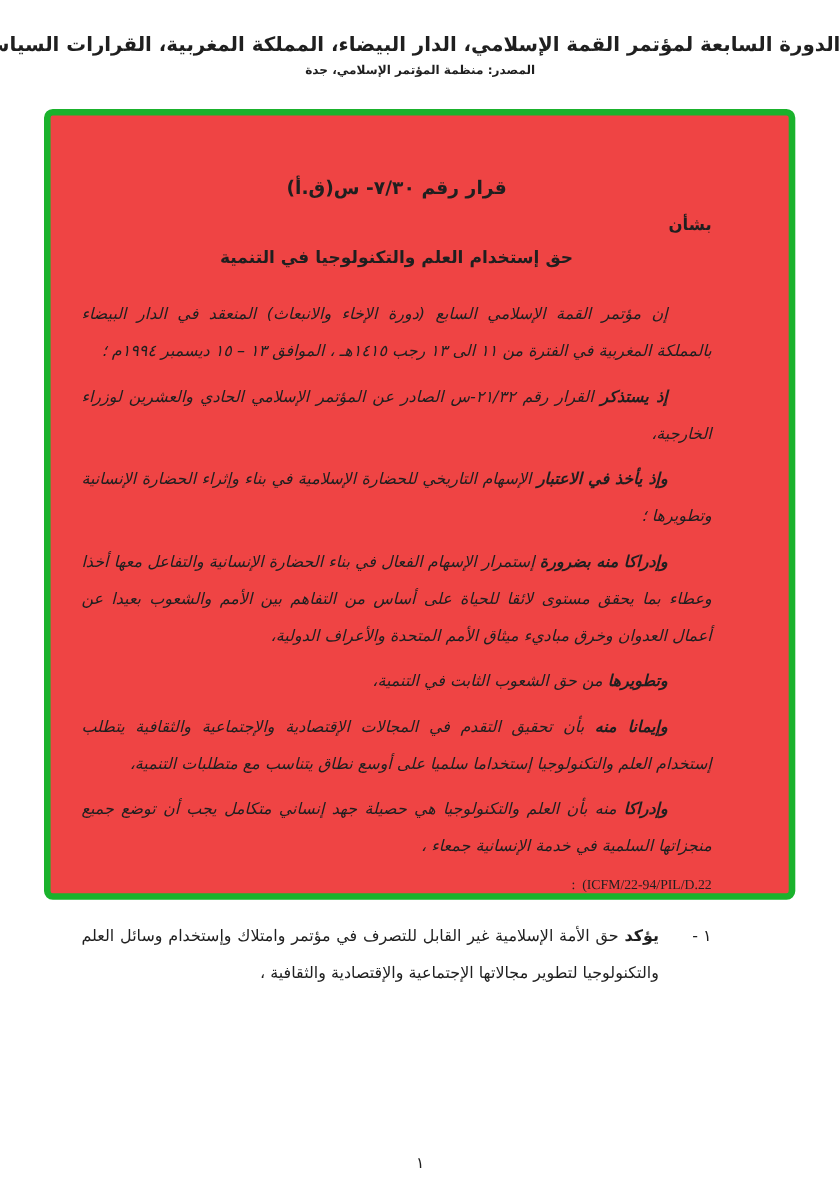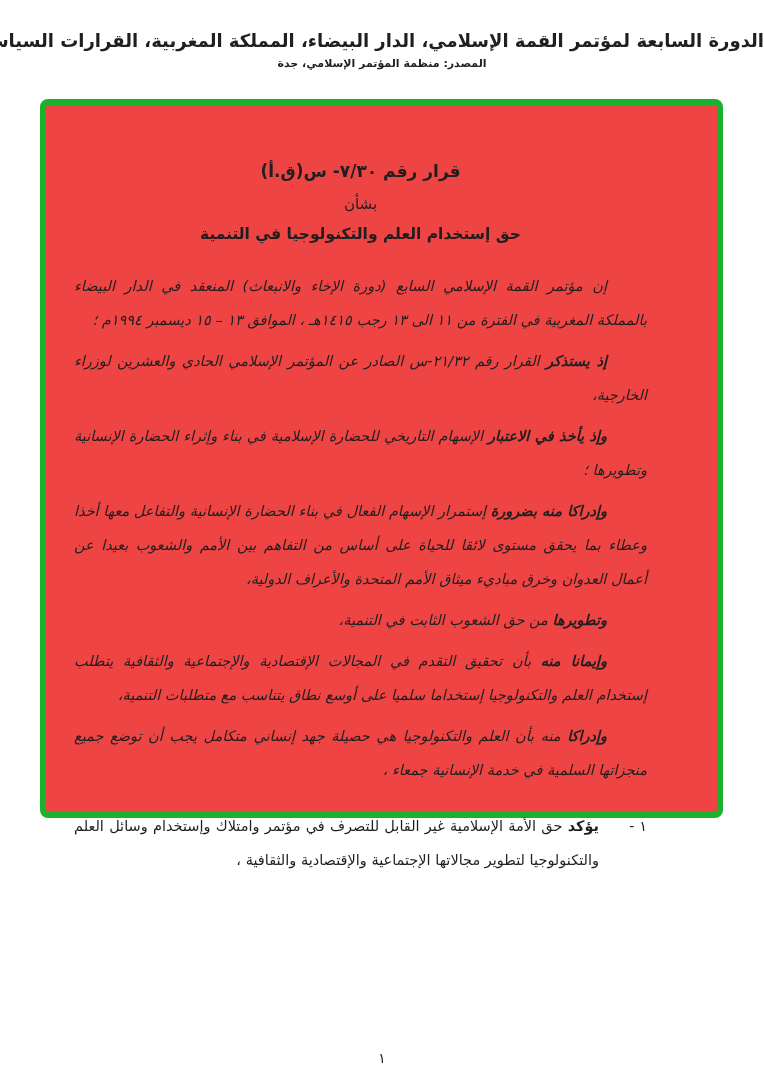--- a/index.html
+++ b/index.html
@@ -26,21 +26,21 @@
     border:6px solid #1ab22c;border-radius:8px;box-sizing:border-box;
     background:#ef4444;
   }
   .doc-content{
     position:absolute;top:6px;bottom:6px;left:6px;right:6px;
     padding:50px 64px 0 22px;direction:rtl;box-sizing:border-box;
   }
   
   .title-block{text-align:center;margin-bottom:26px;}
   .title-line1{font-size:17px;font-weight:bold;margin-bottom:14px;}
-  .title-line2{font-size:15px;font-weight:normal;margin-bottom:12px;}
+  .title-line2{font-size:15px;font-weight:bold;margin-bottom:12px;text-align:right;}
   .title-line3{font-size:15.5px;font-weight:bold;}
   
   .para{
     font-size:14.5px;line-height:34px;text-align:justify;
     text-indent:40px;margin:0 0 7px 0;font-style:italic;
   }
   .para .lead{font-weight:bold;}
   
   .doc-ref{
     direction:ltr;text-align:right;font-size:12.5px;
@@ -90,20 +90,21 @@
 
     <p class="para"><span class="lead">وإدراكا منه بضرورة</span><span> إستمرار الإسهام الفعال في بناء الحضارة الإنسانية والتفاعل معها أخذا وعطاء بما يحقق مستوى لائقا للحياة على أساس من التفاهم بين الأمم والشعوب بعيدا عن أعمال العدوان وخرق مباديء ميثاق الأمم المتحدة والأعراف الدولية،</span></p>
 
     <p class="para"><span class="lead">وتطويرها</span><span> من حق الشعوب الثابت في التنمية،</span></p>
 
     <p class="para"><span class="lead">وإيمانا منه</span><span> بأن تحقيق التقدم في المجالات الإقتصادية والإجتماعية والثقافية يتطلب إستخدام العلم والتكنولوجيا إستخداما سلميا على أوسع نطاق يتناسب مع متطلبات التنمية،</span></p>
 
     <p class="para"><span class="lead">وإدراكا</span><span> منه بأن العلم والتكنولوجيا هي حصيلة جهد إنساني متكامل يجب أن توضع جميع منجزاتها السلمية في خدمة الإنسانية جمعاء ،</span></p>
 
 
+    <div class="doc-ref">:  (ICFM/22-94/PIL/D.22</div>
 
     <div class="item">
       <span class="item-num">١ -</span><span class="lead">يؤكد</span><span> حق الأمة الإسلامية غير القابل للتصرف في مؤتمر وامتلاك وإستخدام وسائل العلم والتكنولوجيا لتطوير مجالاتها الإجتماعية والإقتصادية والثقافية ،</span>
     </div>
 
   </div>
 </div>
 
 <div class="page-num">١</div>
 

